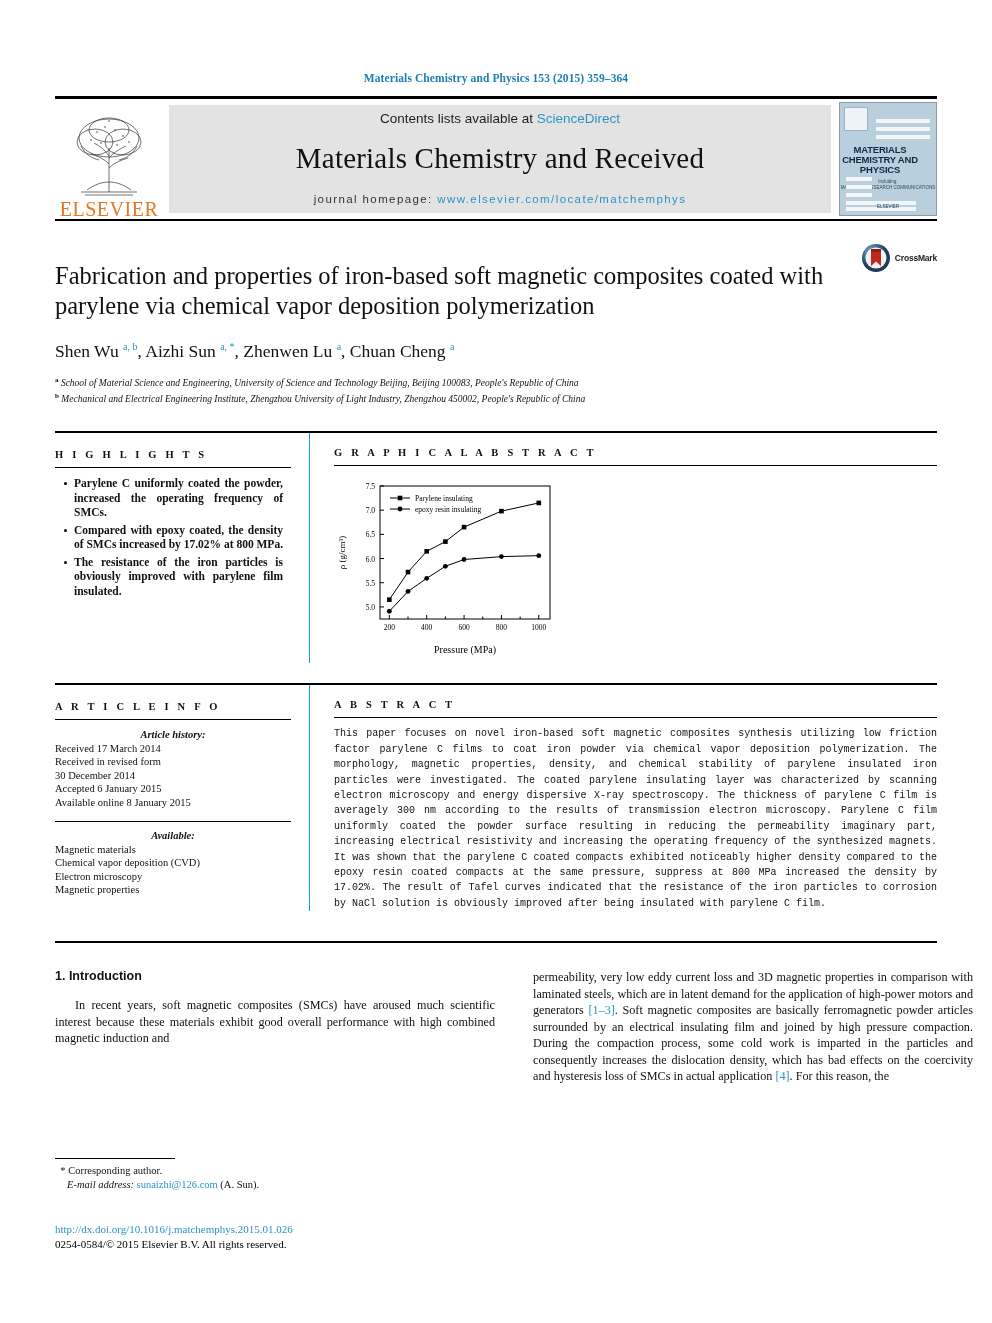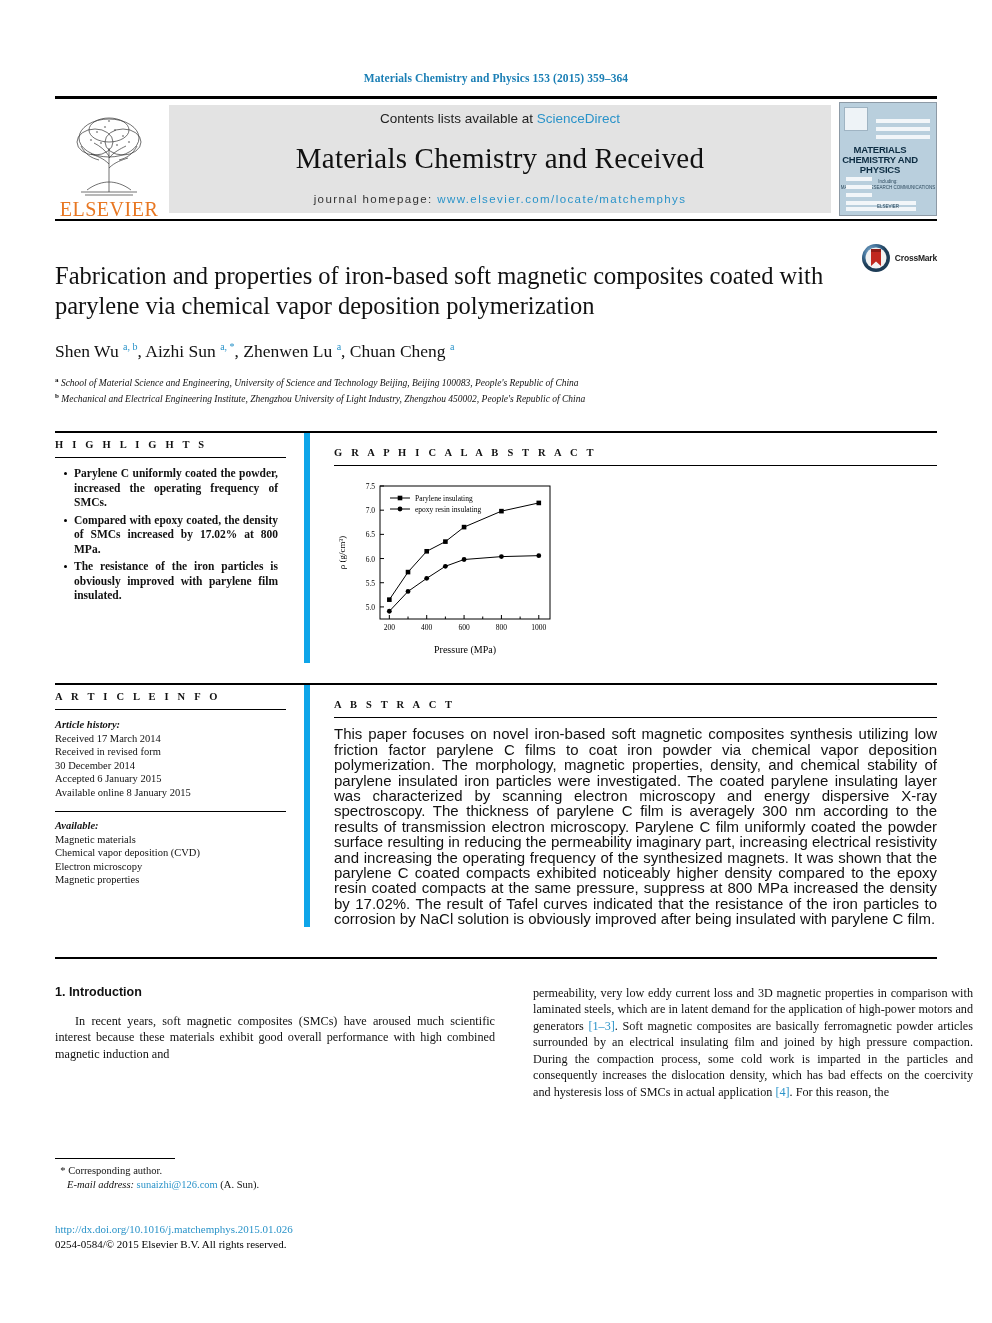--- a/index.html
+++ b/index.html
@@ -196,23 +196,23 @@
 
   
   .band {
     margin: 26px 55px 0 55px;
     border-top: 2px solid #000;
     display: flex;
   }
   .band-left {
     width: 255px;
     flex: 0 0 255px;
-    padding: 6px 18px 0 0;
+    padding: 16px 18px 0 0;
     box-sizing: border-box;
-    border-right: 6px solid #0ea5e9;
+    border-right: 1px solid #0ea5e9;
   }
   .band-right {
     flex: 1 1 auto;
     padding: 14px 0 0 24px;
     box-sizing: border-box;
   }
   .sec-head {
     font-family: "Liberation Serif", serif;
     font-weight: bold;
     font-size: 10.5px;
@@ -260,25 +260,25 @@
     height: 185px;
   }
 
   
   .band2-left-text {
     font-family: "Liberation Serif", serif;
     font-size: 10.5px;
     line-height: 13.5px;
     color: #111;
   }
-  .band2-left-text .ital { font-style: italic; font-weight: bold; }
+  .band2-left-text .ital { font-style: italic; font-weight: bold; text-align: center; }
   .kw-rule { border-top: 1.5px solid #000; margin: 12px 0 7px 0; }
   .abstract-text {
-    font-family: Liberation Sans, sans-serif;
-    font-size: 15px;
+    font-family: Liberation Mono, monospace;
+    font-size: 10px;
     line-height: 15.4px;
     text-align: justify;
     color: #111;
   }
   .copyright {
     text-align: right;
     font-family: "Liberation Serif", serif;
     font-weight: bold;
     font-size: 11px;
     margin-top: 11px;

